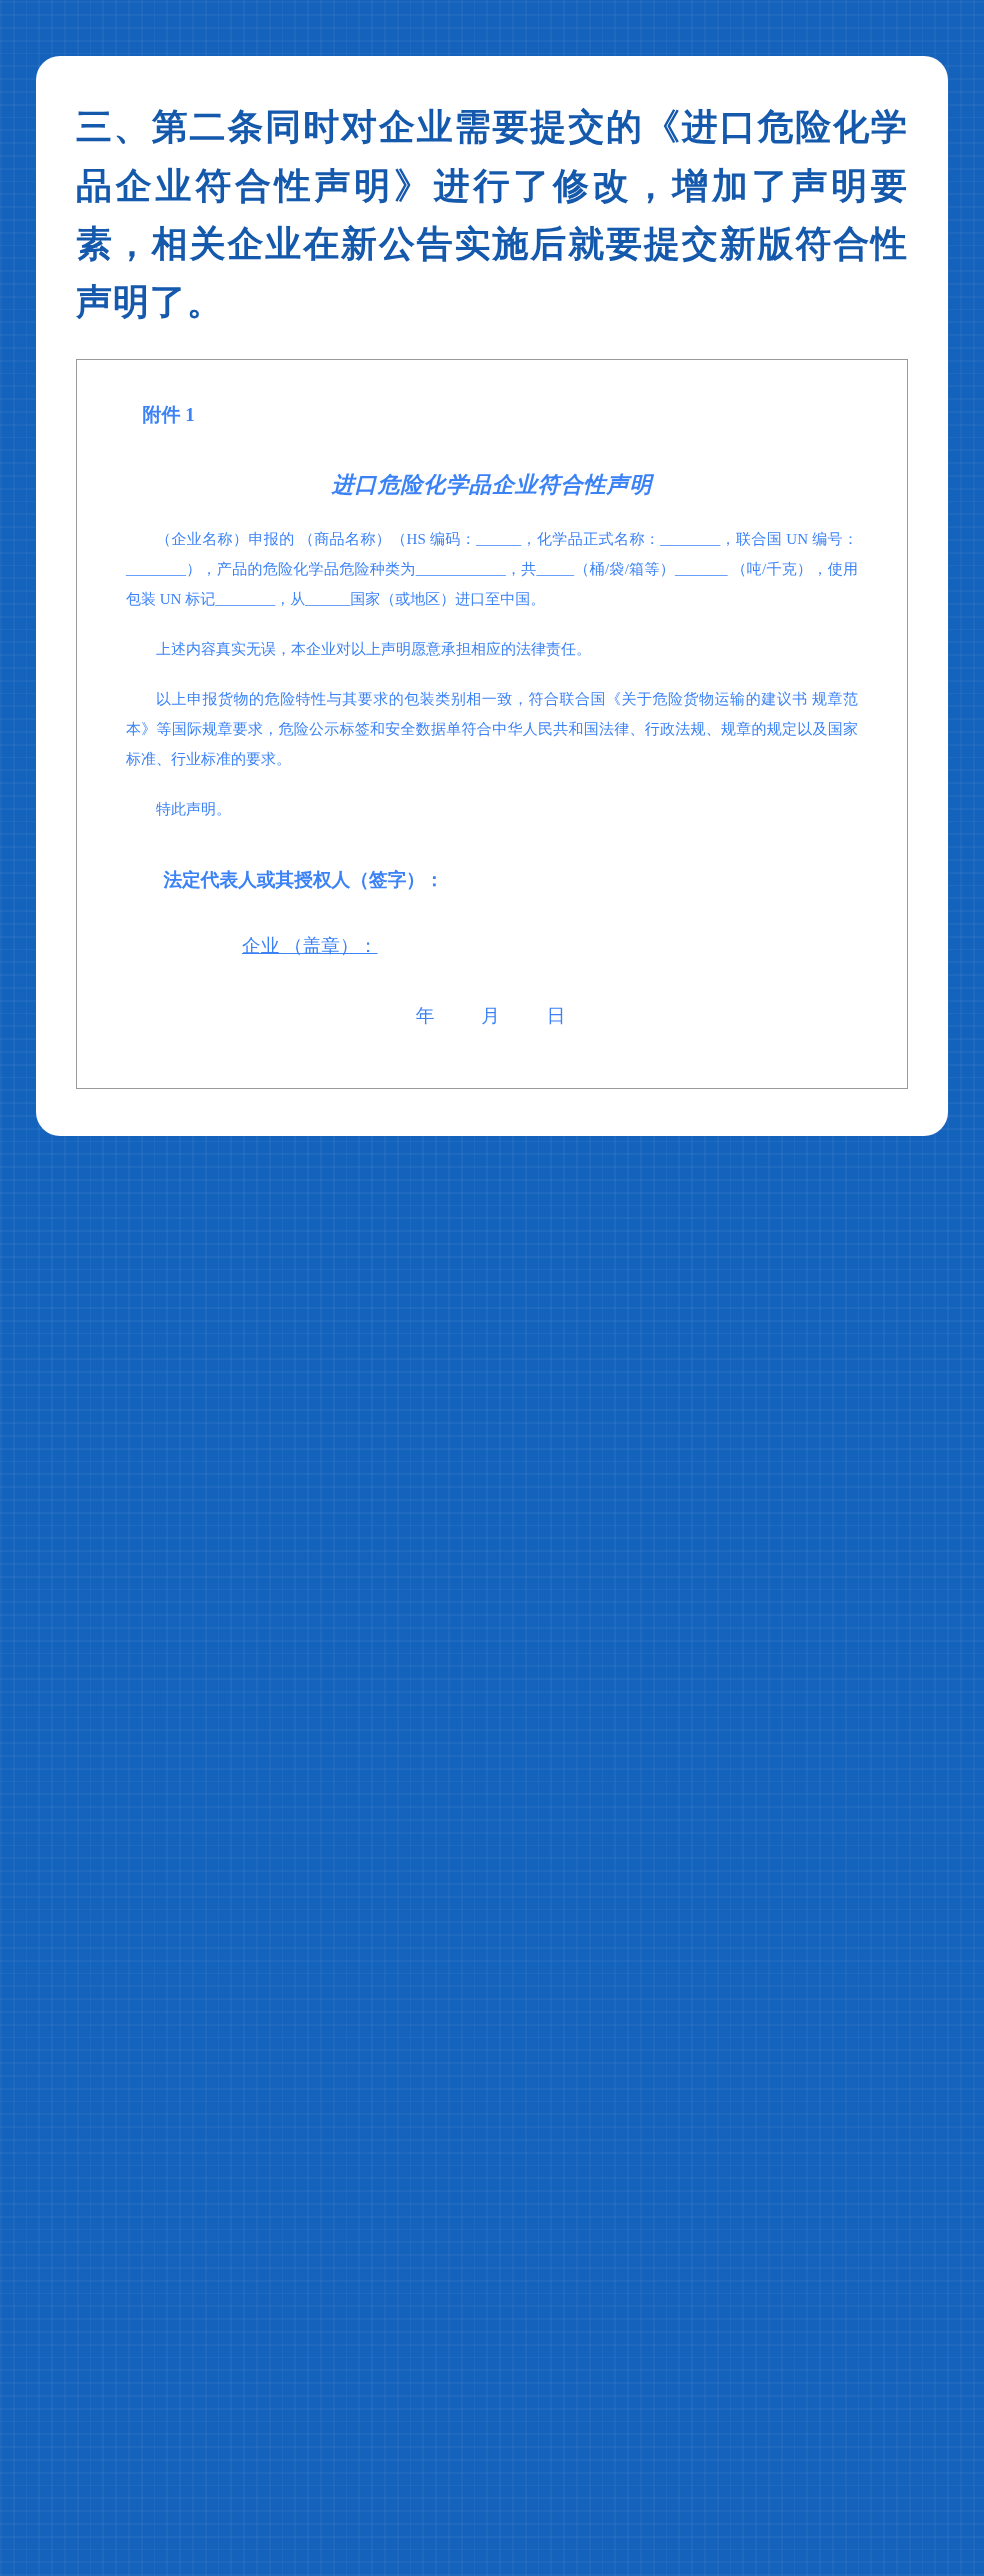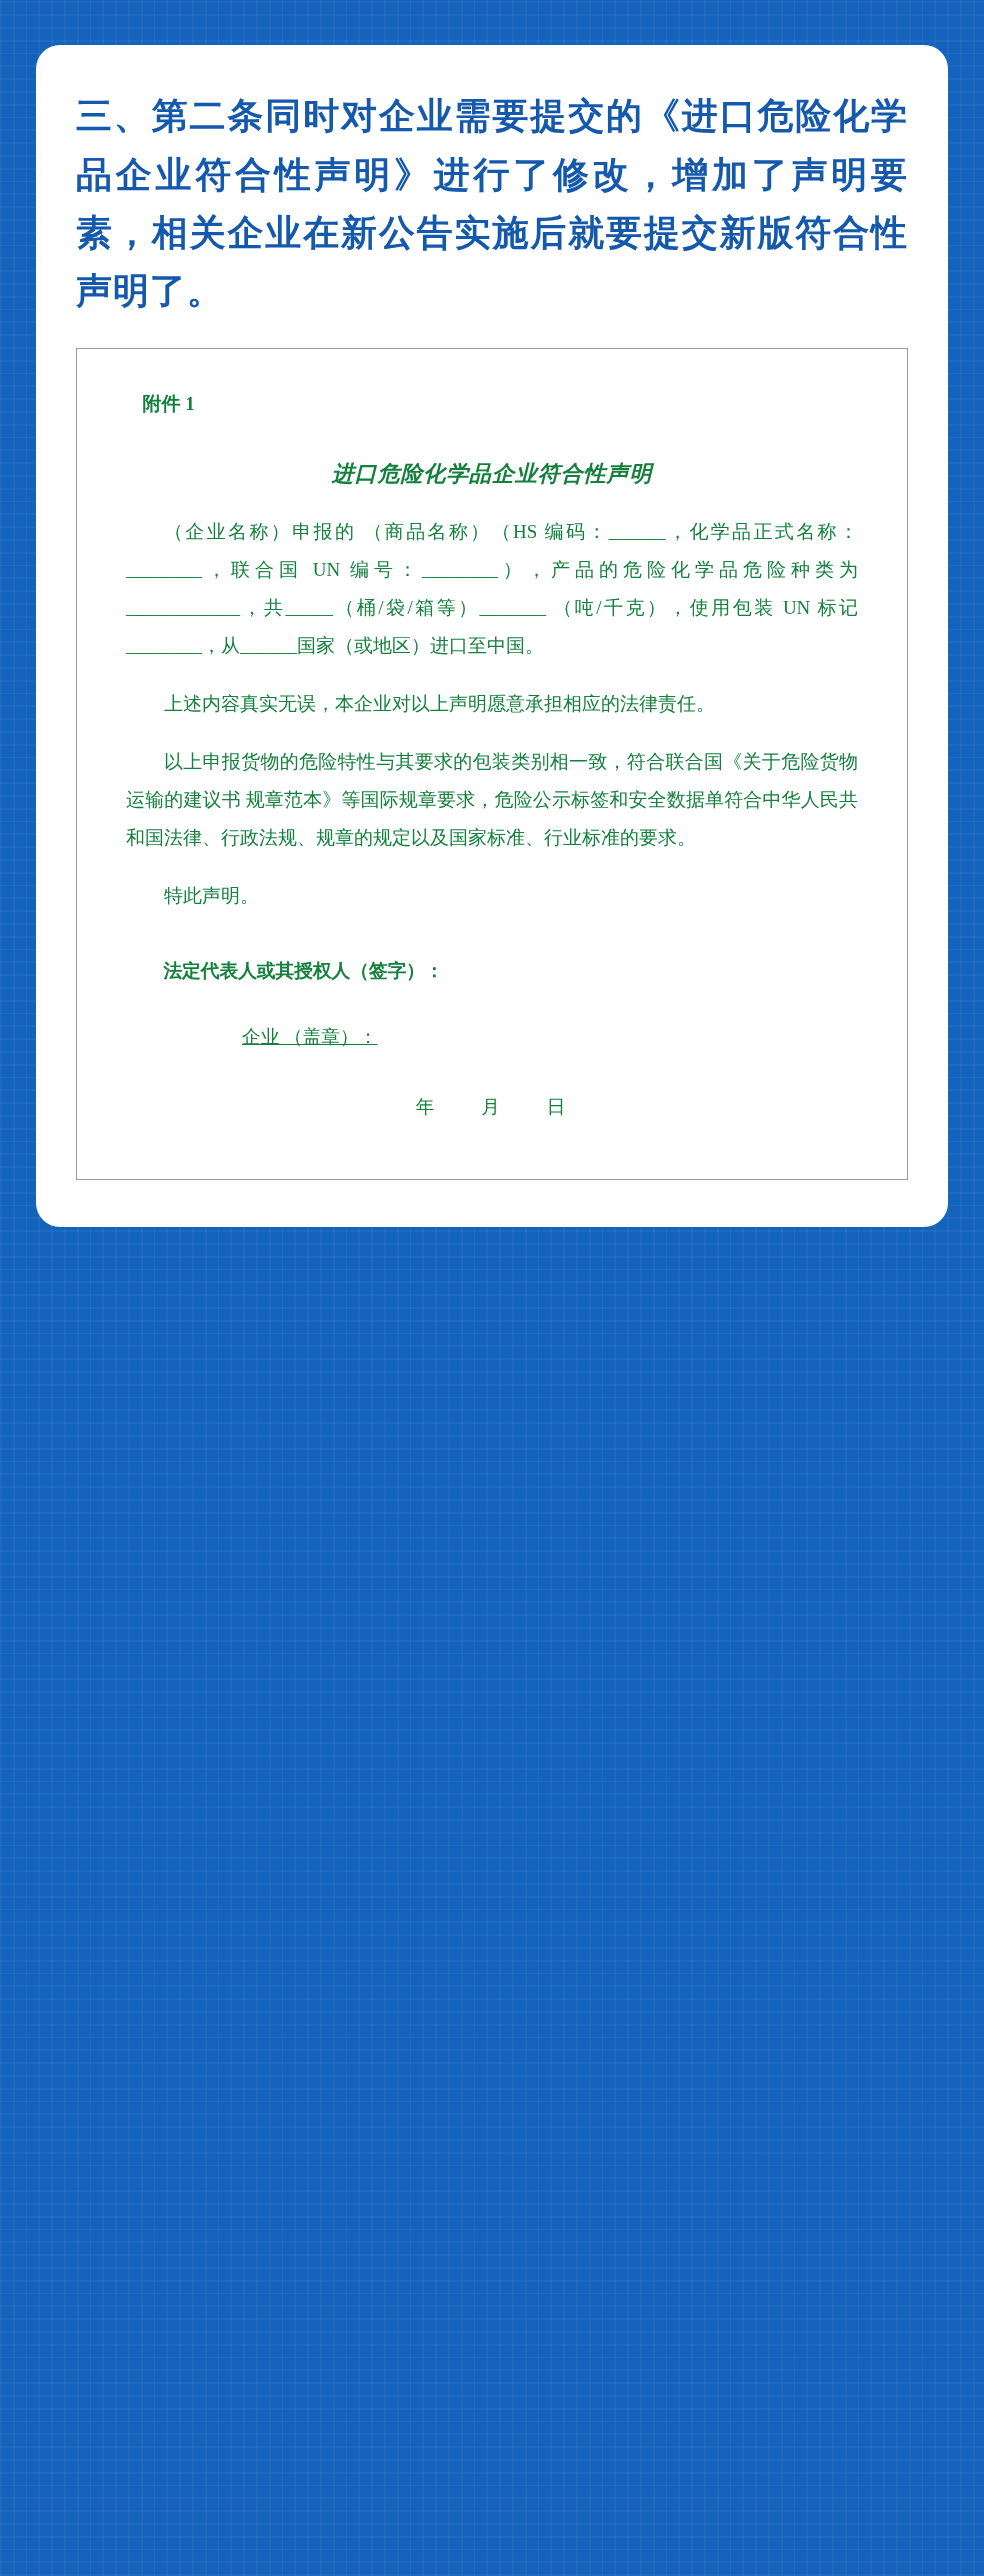--- a/index.html
+++ b/index.html
@@ -16,21 +16,21 @@
   }
   .page {
     position: relative;
     width: 984px;
     min-height: 2576px;
     background:
       repeating-linear-gradient(0deg, rgba(255,255,255,0.045) 0 1.8px, rgba(255,255,255,0) 1.8px 12.8px),
       repeating-linear-gradient(90deg, rgba(255,255,255,0.045) 0 1.8px, rgba(255,255,255,0) 1.8px 12.8px),
       linear-gradient(180deg, #1462bb 0%, #1363bd 50%, #1462bb 100%);
     box-sizing: border-box;
-    padding: 0 0 36px 0;
+    padding: 11px 0 36px 0;
   }
   
   .arrow-row {
     display: flex;
     justify-content: center;
     align-items: center;
     gap: 27px;
     padding: 20px 0 16.4px 0;
   }
   .arrow {
@@ -70,21 +70,21 @@
     margin: 0 0 27px 0;
   }
   .headline.no-margin { margin-bottom: 0; }
 
   
   .doc {
     border: 0.9px solid #9a9a9a;
     background: #fff;
     padding: 42px 49px 53px 49px;
     box-sizing: border-box;
-    color: #15803d;
+    color: #3b82f6;
     font-family: "Liberation Serif", serif;
   }
   .doc-attachment {
     font-size: 19px;
     font-weight: bold;
     margin: 0 0 42px 16.4px;
   }
   .doc-title {
     text-align: center;
     font-size: 22px;
@@ -92,21 +92,21 @@
     margin: 0 0 24px 0;
     letter-spacing: 0.9px;
     font-style: italic;
   }
   .doc-subtitle {
     text-align: center;
     font-size: 19px;
     margin: 0 0 31px 0;
   }
   .doc-p {
-    font-size: 19px;
+    font-size: 15px;
     line-height: 2.0;
     text-align: justify;
     margin: 0 0 20px 0;
   }
   .doc-p.indent { text-indent: 2em; }
   .sig {
     font-size: 18.7px;
     line-height: 2.1;
     margin: 0;
   }

